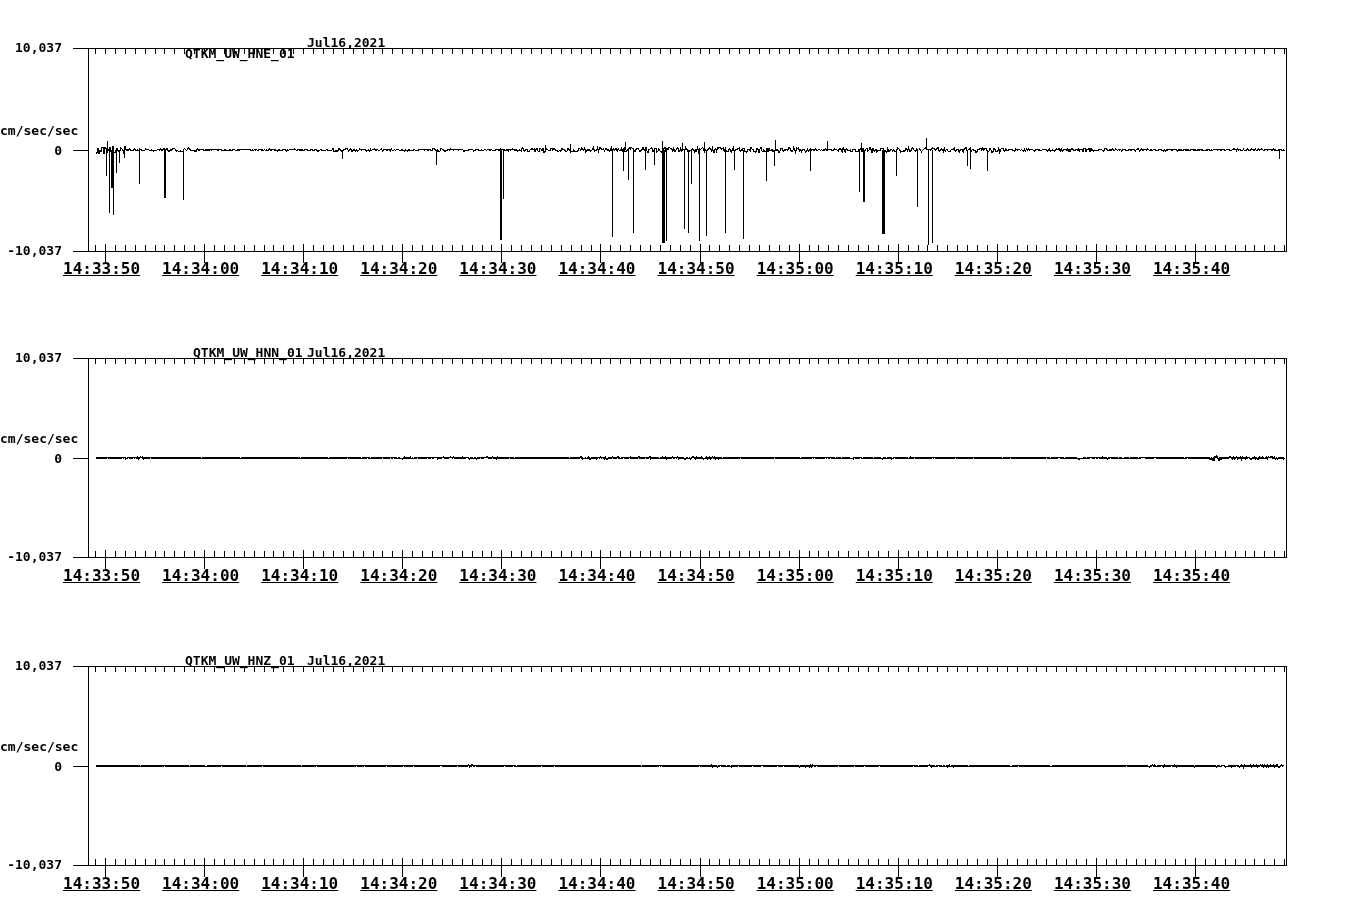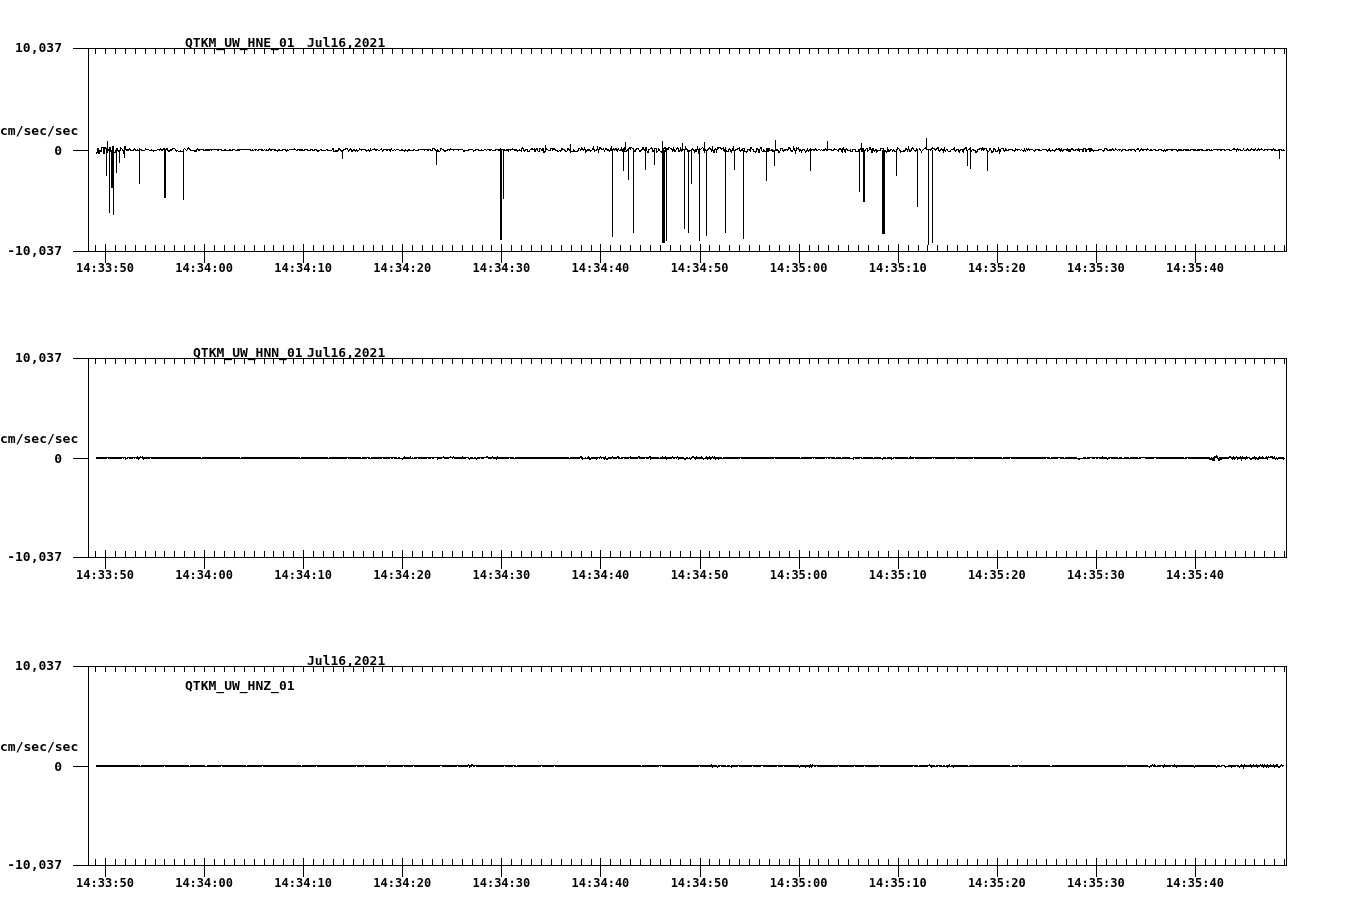--- a/index.html
+++ b/index.html
@@ -1,20 +1,20 @@
 <!DOCTYPE html>
 <html><head>
 <meta charset="utf-8">
 <style>
   * { margin:0; padding:0; box-sizing:border-box; }
   html,body { width:1358px; height:924px; background:#ffffff; overflow:hidden; }
   body { position:relative; font-family:"DejaVu Sans Mono", monospace; font-weight:bold; color:#000; }
   .lab { position:absolute; font-size:13px; line-height:15px; white-space:pre; }
   .r   { text-align:right; }
-  .xl  { position:absolute; width:84px; text-align:center; font-size:12px; line-height:15px; font-weight:bold; }
+  .xl  { position:absolute; width:84px; text-align:left; font-size:16px; line-height:15px; font-weight:bold;text-decoration:underline; }
   #plots { position:absolute; left:0; top:0; }
   section { position:absolute; left:0; top:0; width:1358px; height:924px; pointer-events:none; }
 </style>
 </head>
 <body>
 
 <svg id="plots" width="1358" height="924" shape-rendering="crispEdges">
     <g>
       <line x1="73" y1="48.5" x2="1287" y2="48.5" stroke="#000000" stroke-width="1"></line>
       <line x1="73" y1="251.5" x2="1287" y2="251.5" stroke="#000000" stroke-width="1"></line>
@@ -860,21 +860,21 @@
       <line x1="1284.5" y1="859" x2="1284.5" y2="865" stroke="#000000" stroke-width="1"></line>
       <polyline points="96.1,765.6 97.1,766.3 98.1,766.0 99.1,766.1 100.0,765.8 101.0,766.1 102.0,766.1 103.0,765.8 104.0,766.0 105.0,766.0 106.0,766.0 107.0,765.9 108.0,766.1 109.0,765.8 110.0,765.8 110.9,766.4 111.9,765.7 112.9,765.9 113.9,765.9 114.9,765.8 115.9,765.9 116.9,766.1 117.9,765.8 118.9,766.4 119.9,766.2 120.9,765.9 121.8,765.8 122.8,766.0 123.8,766.2 124.8,765.9 125.8,765.9 126.8,766.1 127.8,766.0 128.8,766.1 129.8,766.4 130.8,766.3 131.8,765.8 132.7,765.6 133.7,766.3 134.7,766.2 135.7,765.9 136.7,765.9 137.7,766.3 138.7,766.2 139.7,766.4 140.7,766.4 141.7,766.1 142.7,766.0 143.6,765.8 144.6,766.2 145.6,766.2 146.6,766.1 147.6,766.3 148.6,766.1 149.6,766.1 150.6,765.8 151.6,766.4 152.6,766.3 153.6,766.3 154.5,766.0 155.5,766.2 156.5,766.4 157.5,765.6 158.5,766.1 159.5,766.3 160.5,766.2 161.5,766.2 162.5,765.6 163.5,765.9 164.5,765.6 165.4,765.7 166.4,766.0 167.4,765.8 168.4,765.8 169.4,766.2 170.4,766.0 171.4,765.6 172.4,766.3 173.4,766.2 174.4,765.6 175.4,765.8 176.3,766.1 177.3,766.3 178.3,766.0 179.3,765.9 180.3,766.4 181.3,766.1 182.3,765.7 183.3,766.4 184.3,766.1 185.3,765.9 186.3,766.3 187.2,766.2 188.2,766.3 189.2,766.4 190.2,766.3 191.2,766.2 192.2,765.7 193.2,765.8 194.2,766.4 195.2,766.2 196.2,766.1 197.2,765.6 198.1,766.1 199.1,766.0 200.1,766.1 201.1,766.3 202.1,766.0 203.1,765.9 204.1,766.2 205.1,766.4 206.1,766.4 207.1,766.4 208.1,766.1 209.0,765.7 210.0,765.9 211.0,766.0 212.0,765.7 213.0,765.8 214.0,766.0 215.0,765.7 216.0,766.1 217.0,765.9 218.0,766.3 219.0,765.7 219.9,766.0 220.9,765.6 221.9,765.6 222.9,766.3 223.9,766.0 224.9,766.2 225.9,765.6 226.9,766.2 227.9,766.2 228.9,766.4 229.9,766.0 230.8,765.7 231.8,766.0 232.8,766.1 233.8,766.3 234.8,766.3 235.8,765.8 236.8,765.9 237.8,765.8 238.8,766.1 239.8,765.8 240.8,766.3 241.7,765.9 242.7,766.1 243.7,765.6 244.7,765.8 245.7,766.3 246.7,766.4 247.7,766.1 248.7,765.7 249.7,765.7 250.7,766.3 251.7,766.2 252.6,765.8 253.6,766.1 254.6,765.9 255.6,766.4 256.6,766.0 257.6,766.2 258.6,765.9 259.6,765.7 260.6,765.7 261.6,765.7 262.6,765.6 263.5,766.0 264.5,766.2 265.5,765.8 266.5,766.3 267.5,766.1 268.5,765.8 269.5,766.3 270.5,766.2 271.5,766.1 272.5,766.0 273.5,766.3 274.4,765.8 275.4,766.2 276.4,766.3 277.4,765.9 278.4,765.7 279.4,766.1 280.4,765.7 281.4,766.4 282.4,765.7 283.4,765.8 284.4,765.9 285.3,766.3 286.3,766.2 287.3,765.9 288.3,765.6 289.3,766.0 290.3,765.7 291.3,765.9 292.3,765.6 293.3,766.1 294.3,766.2 295.3,766.3 296.2,765.8 297.2,766.4 298.2,765.8 299.2,765.8 300.2,766.1 301.2,766.4 302.2,766.4 303.2,765.7 304.2,765.9 305.2,766.2 306.2,766.4 307.1,766.2 308.1,765.6 309.1,766.4 310.1,765.9 311.1,766.0 312.1,765.8 313.1,766.1 314.1,765.6 315.1,766.2 316.1,765.6 317.1,765.7 318.0,765.9 319.0,766.3 320.0,765.6 321.0,766.1 322.0,765.7 323.0,766.2 324.0,765.9 325.0,765.7 326.0,766.1 327.0,765.9 328.0,766.3 328.9,765.6 329.9,766.0 330.9,766.3 331.9,765.6 332.9,766.2 333.9,765.7 334.9,766.1 335.9,765.9 336.9,765.6 337.9,766.4 338.9,766.1 339.8,766.2 340.8,765.7 341.8,765.8 342.8,765.8 343.8,765.6 344.8,765.8 345.8,766.4 346.8,766.0 347.8,766.2 348.8,765.8 349.8,765.6 350.7,765.9 351.7,765.7 352.7,765.9 353.7,765.9 354.7,765.8 355.7,765.7 356.7,765.6 357.7,766.0 358.7,765.7 359.7,766.2 360.7,766.3 361.6,765.9 362.6,765.8 363.6,765.8 364.6,765.6 365.6,766.1 366.6,765.6 367.6,765.7 368.6,766.4 369.6,766.3 370.6,766.1 371.6,766.4 372.5,765.8 373.5,766.3 374.5,766.4 375.5,765.8 376.5,765.6 377.5,766.1 378.5,766.2 379.5,766.2 380.5,765.6 381.5,766.3 382.5,765.7 383.4,765.7 384.4,766.4 385.4,765.8 386.4,765.6 387.4,765.7 388.4,765.7 389.4,765.9 390.4,765.6 391.4,766.4 392.4,765.9 393.4,765.9 394.3,765.6 395.3,766.4 396.3,765.7 397.3,766.1 398.3,765.8 399.3,766.2 400.3,765.6 401.3,766.4 402.3,766.2 403.3,765.6 404.3,765.8 405.2,766.4 406.2,766.2 407.2,765.7 408.2,766.4 409.2,765.9 410.2,765.9 411.2,765.8 412.2,765.9 413.2,765.6 414.2,765.7 415.2,766.4 416.1,765.9 417.1,766.3 418.1,766.2 419.1,765.6 420.1,766.2 421.1,766.1 422.1,766.1 423.1,766.3 424.1,766.1 425.1,765.8 426.1,766.1 427.0,765.8 428.0,765.9 429.0,766.3 430.0,765.8 431.0,766.3 432.0,765.9 433.0,766.2 434.0,766.3 435.0,766.4 436.0,766.1 437.0,765.7 437.9,766.0 438.9,766.0 439.9,765.7 440.9,765.6 441.9,765.6 442.9,766.1 443.9,766.1 444.9,765.6 445.9,766.3 446.9,766.2 447.9,766.1 448.8,765.7 449.8,766.2 450.8,765.6 451.8,765.8 452.8,766.0 453.8,766.0 454.8,766.3 455.8,766.0 456.8,765.7 457.8,765.6 458.8,766.2 459.7,765.7 460.7,765.7 461.7,766.3 462.7,766.3 463.7,766.0 464.7,766.0 465.7,766.2 466.7,766.3 467.7,766.0 468.7,764.9 469.7,766.6 470.6,766.4 471.6,765.3 472.6,765.0 473.6,766.2 474.6,765.8 475.6,765.6 476.6,766.1 477.6,765.8 478.6,765.9 479.6,766.2 480.6,765.9 481.5,766.0 482.5,766.3 483.5,765.9 484.5,765.7 485.5,765.8 486.5,765.8 487.5,766.3 488.5,765.7 489.5,765.9 490.5,765.7 491.5,765.8 492.4,766.1 493.4,765.7 494.4,766.1 495.4,765.7 496.4,766.0 497.4,766.3 498.4,765.6 499.4,765.6 500.4,766.0 501.4,766.0 502.4,766.3 503.3,765.7 504.3,765.6 505.3,765.6 506.3,766.1 507.3,765.8 508.3,766.2 509.3,766.4 510.3,766.0 511.3,765.9 512.3,766.1 513.3,765.6 514.2,765.7 515.2,766.1 516.2,766.4 517.2,766.3 518.2,766.3 519.2,766.1 520.2,765.9 521.2,765.7 522.2,766.2 523.2,766.0 524.2,766.0 525.1,765.8 526.1,766.2 527.1,766.2 528.1,765.9 529.1,765.8 530.1,766.0 531.1,766.2 532.1,766.0 533.1,765.6 534.1,766.0 535.1,766.1 536.0,765.9 537.0,766.2 538.0,766.2 539.0,766.3 540.0,766.1 541.0,765.6 542.0,765.6 543.0,766.0 544.0,765.6 545.0,765.8 546.0,766.1 546.9,765.7 547.9,766.1 548.9,766.4 549.9,765.7 550.9,765.7 551.9,766.1 552.9,765.7 553.9,765.7 554.9,765.6 555.9,766.0 556.9,765.8 557.8,766.0 558.8,766.4 559.8,765.7 560.8,765.7 561.8,766.0 562.8,766.3 563.8,765.9 564.8,766.3 565.8,765.6 566.8,765.9 567.8,766.3 568.7,766.0 569.7,766.0 570.7,766.2 571.7,766.2 572.7,766.4 573.7,766.3 574.7,766.2 575.7,766.1 576.7,766.4 577.7,766.1 578.7,766.4 579.6,765.8 580.6,766.1 581.6,765.7 582.6,765.9 583.6,765.6 584.6,766.0 585.6,765.8 586.6,766.4 587.6,765.8 588.6,766.0 589.6,766.0 590.5,765.6 591.5,765.8 592.5,765.9 593.5,766.1 594.5,765.9 595.5,766.2 596.5,765.7 597.5,765.7 598.5,766.3 599.5,766.1 600.5,765.7 601.4,765.6 602.4,766.4 603.4,766.1 604.4,765.8 605.4,765.8 606.4,766.2 607.4,765.9 608.4,766.1 609.4,765.8 610.4,765.9 611.3,766.2 612.3,765.9 613.3,766.2 614.3,766.1 615.3,766.1 616.3,766.0 617.3,765.9 618.3,766.2 619.3,765.6 620.3,766.3 621.3,765.8 622.2,765.9 623.2,765.6 624.2,766.1 625.2,766.2 626.2,766.3 627.2,765.8 628.2,765.8 629.2,766.1 630.2,766.2 631.2,766.0 632.2,765.6 633.1,766.1 634.1,766.2 635.1,765.7 636.1,765.8 637.1,765.7 638.1,766.4 639.1,766.0 640.1,765.9 641.1,766.4 642.1,766.3 643.1,766.2 644.0,766.0 645.0,766.3 646.0,766.0 647.0,765.8 648.0,766.4 649.0,765.6 650.0,766.3 651.0,766.3 652.0,766.3 653.0,766.2 654.0,765.8 654.9,766.2 655.9,765.7 656.9,765.7 657.9,766.0 658.9,765.6 659.9,765.6 660.9,765.7 661.9,765.6 662.9,766.0 663.9,766.3 664.9,766.0 665.8,766.0 666.8,766.1 667.8,766.2 668.8,765.6 669.8,766.3 670.8,766.3 671.8,766.0 672.8,765.9 673.8,765.6 674.8,766.1 675.8,766.2 676.7,766.1 677.7,765.7 678.7,766.4 679.7,766.2 680.7,766.1 681.7,765.6 682.7,765.8 683.7,766.3 684.7,766.0 685.7,766.2 686.7,766.0 687.6,765.9 688.6,766.1 689.6,766.0 690.6,765.9 691.6,766.0 692.6,766.3 693.6,766.1 694.6,766.1 695.6,765.9 696.6,765.9 697.6,766.3 698.5,765.9 699.5,765.4 700.5,765.6 701.5,766.5 702.5,766.0 703.5,766.3 704.5,766.3 705.5,766.1 706.5,766.0 707.5,765.8 708.5,765.8 709.4,765.5 710.4,766.3 711.4,765.5 712.4,766.7 713.4,765.6 714.4,765.5 715.4,766.6 716.4,766.3 717.4,766.7 718.4,766.3 719.4,765.7 720.3,765.4 721.3,765.7 722.3,766.0 723.3,766.2 724.3,766.1 725.3,765.7 726.3,766.4 727.3,766.4 728.3,765.7 729.3,765.7 730.3,766.6 731.2,766.7 732.2,765.8 733.2,765.7 734.2,765.8 735.2,766.5 736.2,765.7 737.2,766.2 738.2,765.6 739.2,765.6 740.2,765.9 741.2,766.1 742.1,765.7 743.1,766.4 744.1,765.6 745.1,766.0 746.1,765.8 747.1,766.3 748.1,765.8 749.1,765.3 750.1,766.2 751.1,766.2 752.1,765.3 753.0,765.6 754.0,766.0 755.0,766.3 756.0,766.2 757.0,766.1 758.0,766.5 759.0,766.0 760.0,766.2 761.0,765.6 762.0,765.6 763.0,765.7 763.9,766.3 764.9,765.8 765.9,766.1 766.9,765.9 767.9,766.4 768.9,765.6 769.9,765.9 770.9,766.1 771.9,765.8 772.9,766.1 773.9,766.3 774.8,766.0 775.8,765.8 776.8,765.6 777.8,765.6 778.8,766.1 779.8,766.2 780.8,766.2 781.8,765.9 782.8,765.7 783.8,765.6 784.8,765.8 785.7,766.4 786.7,766.1 787.7,765.7 788.7,765.8 789.7,766.2 790.7,765.9 791.7,765.8 792.7,766.4 793.7,765.6 794.7,765.8 795.7,766.2 796.6,765.7 797.6,766.4 798.6,765.9 799.6,766.7 800.6,766.1 801.6,765.6 802.6,766.1 803.6,765.9 804.6,765.5 805.6,766.7 806.6,765.9 807.5,766.3 808.5,765.7 809.5,766.5 810.5,765.2 811.5,766.7 812.5,765.3 813.5,765.5 814.5,765.7 815.5,765.8 816.5,765.4 817.5,765.7 818.4,766.3 819.4,766.2 820.4,766.2 821.4,765.9 822.4,765.9 823.4,765.8 824.4,765.9 825.4,766.4 826.4,765.7 827.4,766.0 828.4,766.2 829.3,766.0 830.3,765.8 831.3,766.2 832.3,765.8 833.3,766.4 834.3,766.0 835.3,766.2 836.3,766.1 837.3,766.2 838.3,765.6 839.3,765.7 840.2,766.3 841.2,765.7 842.2,766.1 843.2,766.1 844.2,766.2 845.2,765.8 846.2,765.7 847.2,765.9 848.2,765.6 849.2,766.2 850.2,765.9 851.1,766.2 852.1,766.1 853.1,766.1 854.1,765.6 855.1,765.6 856.1,766.2 857.1,766.0 858.1,766.0 859.1,765.9 860.1,765.8 861.1,765.7 862.0,766.1 863.0,765.8 864.0,765.6 865.0,765.7 866.0,765.9 867.0,766.3 868.0,765.9 869.0,766.4 870.0,765.7 871.0,766.4 872.0,766.0 872.9,765.7 873.9,766.4 874.9,765.6 875.9,765.9 876.9,766.2 877.9,766.3 878.9,765.6 879.9,765.6 880.9,765.7 881.9,766.2 882.9,766.2 883.8,766.4 884.8,765.8 885.8,766.3 886.8,766.1 887.8,766.0 888.8,765.9 889.8,765.9 890.8,765.8 891.8,765.9 892.8,766.3 893.8,765.7 894.7,766.2 895.7,766.1 896.7,766.0 897.7,766.3 898.7,766.2 899.7,766.1 900.7,766.0 901.7,766.2 902.7,766.0 903.7,765.6 904.7,766.3 905.6,766.2 906.6,765.6 907.6,766.2 908.6,766.3 909.6,765.7 910.6,765.8 911.6,766.2 912.6,765.8 913.6,765.6 914.6,765.9 915.6,765.9 916.5,765.8 917.5,766.2 918.5,766.4 919.5,766.1 920.5,766.2 921.5,766.0 922.5,766.1 923.5,765.7 924.5,765.9 925.5,766.0 926.5,766.3 927.4,765.6 928.4,765.6 929.4,765.3 930.4,765.7 931.4,766.6 932.4,765.5 933.4,765.6 934.4,766.6 935.4,766.5 936.4,766.1 937.4,765.9 938.3,765.5 939.3,765.6 940.3,766.1 941.3,766.3 942.3,766.6 943.3,766.1 944.3,765.9 945.3,766.5 946.3,766.3 947.3,766.6 948.3,765.6 949.2,765.3 950.2,766.6 951.2,766.6 952.2,766.1 953.2,766.7 954.2,765.7 955.2,765.7 956.2,766.3 957.2,766.4 958.2,765.9 959.2,765.8 960.1,765.8 961.1,766.0 962.1,766.2 963.1,765.7 964.1,766.3 965.1,765.8 966.1,765.7 967.1,766.3 968.1,766.4 969.1,766.4 970.1,765.9 971.0,766.0 972.0,765.7 973.0,766.3 974.0,766.1 975.0,765.9 976.0,766.1 977.0,766.0 978.0,766.0 979.0,766.3 980.0,765.8 981.0,765.9 981.9,765.6 982.9,766.0 983.9,766.0 984.9,766.2 985.9,765.6 986.9,765.9 987.9,766.2 988.9,765.6 989.9,766.3 990.9,765.6 991.9,765.9 992.8,766.1 993.8,765.9 994.8,766.1 995.8,765.7 996.8,766.2 997.8,765.6 998.8,766.2 999.8,766.4 1000.8,765.7 1001.8,766.0 1002.8,766.2 1003.7,766.2 1004.7,766.3 1005.7,766.2 1006.7,766.4 1007.7,766.3 1008.7,766.0 1009.7,766.3 1010.7,766.4 1011.7,766.4 1012.7,765.9 1013.7,765.7 1014.6,766.1 1015.6,765.8 1016.6,766.3 1017.6,765.7 1018.6,765.6 1019.6,765.7 1020.6,765.8 1021.6,766.3 1022.6,766.0 1023.6,765.6 1024.6,766.4 1025.5,766.0 1026.5,765.6 1027.5,765.6 1028.5,766.3 1029.5,765.8 1030.5,765.6 1031.5,766.0 1032.5,766.1 1033.5,766.3 1034.5,765.9 1035.5,765.9 1036.4,766.2 1037.4,766.4 1038.4,766.1 1039.4,766.0 1040.4,765.9 1041.4,766.3 1042.4,766.0 1043.4,765.7 1044.4,765.9 1045.4,765.9 1046.4,766.4 1047.3,766.2 1048.3,765.9 1049.3,765.9 1050.3,766.4 1051.3,766.4 1052.3,766.4 1053.3,766.0 1054.3,766.0 1055.3,765.9 1056.3,766.3 1057.3,766.0 1058.2,766.3 1059.2,765.7 1060.2,765.7 1061.2,766.0 1062.2,766.0 1063.2,766.4 1064.2,765.9 1065.2,765.8 1066.2,766.2 1067.2,765.6 1068.2,765.8 1069.1,765.7 1070.1,765.9 1071.1,765.6 1072.1,766.2 1073.1,766.2 1074.1,765.7 1075.1,765.9 1076.1,766.3 1077.1,765.6 1078.1,766.3 1079.1,765.7 1080.0,766.1 1081.0,765.9 1082.0,765.8 1083.0,766.3 1084.0,766.1 1085.0,765.7 1086.0,766.3 1087.0,765.9 1088.0,765.7 1089.0,766.4 1090.0,765.9 1090.9,766.0 1091.9,766.2 1092.9,765.7 1093.9,765.7 1094.9,766.3 1095.9,765.9 1096.9,765.8 1097.9,766.2 1098.9,766.4 1099.9,765.6 1100.9,766.2 1101.8,765.6 1102.8,765.9 1103.8,765.6 1104.8,766.4 1105.8,765.6 1106.8,766.3 1107.8,765.8 1108.8,765.8 1109.8,765.7 1110.8,766.3 1111.8,766.0 1112.7,765.6 1113.7,766.1 1114.7,766.2 1115.7,766.0 1116.7,766.1 1117.7,766.2 1118.7,766.1 1119.7,765.9 1120.7,766.0 1121.7,766.3 1122.7,766.0 1123.6,765.9 1124.6,766.0 1125.6,765.7 1126.6,765.6 1127.6,766.0 1128.6,765.6 1129.6,766.0 1130.6,765.6 1131.6,766.0 1132.6,765.8 1133.6,766.2 1134.5,766.0 1135.5,765.8 1136.5,766.4 1137.5,766.1 1138.5,766.3 1139.5,766.4 1140.5,765.6 1141.5,766.4 1142.5,766.1 1143.5,766.0 1144.5,765.6 1145.4,765.7 1146.4,765.7 1147.4,766.3 1148.4,766.6 1149.4,766.7 1150.4,766.2 1151.4,765.8 1152.4,765.3 1153.4,766.1 1154.4,765.4 1155.4,766.3 1156.3,766.4 1157.3,766.3 1158.3,766.0 1159.3,766.5 1160.3,765.7 1161.3,765.6 1162.3,765.8 1163.3,766.5 1164.3,765.3 1165.3,766.3 1166.3,766.2 1167.2,766.5 1168.2,765.6 1169.2,766.3 1170.2,765.9 1171.2,765.3 1172.2,765.6 1173.2,765.8 1174.2,765.4 1175.2,766.4 1176.2,766.6 1177.2,765.4 1178.1,765.9 1179.1,765.3 1180.1,766.2 1181.1,765.8 1182.1,765.9 1183.1,766.2 1184.1,765.9 1185.1,766.1 1186.1,766.4 1187.1,765.8 1188.1,766.5 1189.0,765.8 1190.0,766.0 1191.0,765.8 1192.0,765.8 1193.0,766.2 1194.0,766.7 1195.0,766.7 1196.0,765.8 1197.0,766.0 1198.0,765.8 1199.0,766.2 1199.9,766.1 1200.9,766.2 1201.9,765.6 1202.9,765.8 1203.9,766.0 1204.9,766.1 1205.9,766.1 1206.9,766.2 1207.9,765.9 1208.9,766.1 1209.9,766.2 1210.8,765.6 1211.8,766.1 1212.8,765.7 1213.8,766.4 1214.8,765.7 1215.8,766.2 1216.8,767.0 1217.8,765.9 1218.8,765.9 1219.8,766.3 1220.8,766.5 1221.7,765.9 1222.7,765.5 1223.7,765.6 1224.7,766.3 1225.7,766.7 1226.7,766.4 1227.7,766.6 1228.7,766.2 1229.7,765.6 1230.7,765.8 1231.7,766.8 1232.6,765.9 1233.6,766.0 1234.6,765.9 1235.6,765.6 1236.6,765.4 1237.6,766.0 1238.6,766.5 1239.6,766.9 1240.6,766.5 1241.6,765.3 1242.6,765.6 1243.5,767.0 1244.5,765.5 1245.5,766.3 1246.5,766.0 1247.5,766.3 1248.5,766.3 1249.5,766.2 1250.5,765.5 1251.5,766.9 1252.5,766.4 1253.5,765.3 1254.4,766.3 1255.4,766.2 1256.4,765.0 1257.4,766.8 1258.4,766.3 1259.4,766.5 1260.4,765.0 1261.4,765.8 1262.4,765.3 1263.4,766.8 1264.4,765.0 1265.3,765.6 1266.3,766.8 1267.3,765.4 1268.3,766.8 1269.3,765.6 1270.3,765.4 1271.3,766.6 1272.3,765.9 1273.3,765.5 1274.3,766.9 1275.3,765.8 1276.2,765.7 1277.2,765.0 1278.2,766.9 1279.2,766.8 1280.2,766.4 1281.2,765.2 1282.2,765.8 1283.2,765.5 1284.2,765.7" fill="none" stroke="#000000" stroke-width="1.7"></polyline>
       <line x1="471.63300000000004" y1="766" x2="471.63300000000004" y2="767.4869981070041" stroke="#000000" stroke-width="1"></line>
       <line x1="724.3125" y1="766" x2="724.3125" y2="766.991332071336" stroke="#000000" stroke-width="1"></line>
       <line x1="808.5390000000001" y1="766" x2="808.5390000000001" y2="766.991332071336" stroke="#000000" stroke-width="1"></line>
       <line x1="1259.3985" y1="766" x2="1259.3985" y2="767.1895984856033" stroke="#000000" stroke-width="1"></line>
     </g>
   </svg>
 
 <section>
-  <div class="lab" style="top:35px;left:185px">QTKM_UW_HNE_01</div>
+  <div class="lab" style="top:46px;left:185px">QTKM_UW_HNE_01</div>
   <div class="lab" style="top:35px;left:307px">Jul16,2021</div>
   <div class="lab r" style="top:40px;left:0;width:62px">10,037</div>
   <div class="lab r" style="top:123px;left:0;width:76px">cm/sec/sec</div>
   <div class="lab r" style="top:143px;left:0;width:62px">0</div>
   <div class="lab r" style="top:243px;left:0;width:62px">-10,037</div>
   <div>
       <div class="xl" style="left: 63px; top: 261px;">14:33:50</div>
       <div class="xl" style="left: 162.09px; top: 261px;">14:34:00</div>
       <div class="xl" style="left: 261.18px; top: 261px;">14:34:10</div>
       <div class="xl" style="left: 360.27px; top: 261px;">14:34:20</div>
@@ -906,21 +906,21 @@
       <div class="xl" style="left: 657.54px; top: 568px;">14:34:50</div>
       <div class="xl" style="left: 756.63px; top: 568px;">14:35:00</div>
       <div class="xl" style="left: 855.72px; top: 568px;">14:35:10</div>
       <div class="xl" style="left: 954.81px; top: 568px;">14:35:20</div>
       <div class="xl" style="left: 1053.9px; top: 568px;">14:35:30</div>
       <div class="xl" style="left: 1152.99px; top: 568px;">14:35:40</div>
     </div>
 </section>
 
 <section>
-  <div class="lab" style="top:678px;left:185px">QTKM_UW_HNZ_01</div>
+  <div class="lab" style="top:653px;left:185px">QTKM_UW_HNZ_01</div>
   <div class="lab" style="top:653px;left:307px">Jul16,2021</div>
   <div class="lab r" style="top:658px;left:0;width:62px">10,037</div>
   <div class="lab r" style="top:739px;left:0;width:76px">cm/sec/sec</div>
   <div class="lab r" style="top:759px;left:0;width:62px">0</div>
   <div class="lab r" style="top:857px;left:0;width:62px">-10,037</div>
   <div>
       <div class="xl" style="left: 63px; top: 876px;">14:33:50</div>
       <div class="xl" style="left: 162.09px; top: 876px;">14:34:00</div>
       <div class="xl" style="left: 261.18px; top: 876px;">14:34:10</div>
       <div class="xl" style="left: 360.27px; top: 876px;">14:34:20</div>

